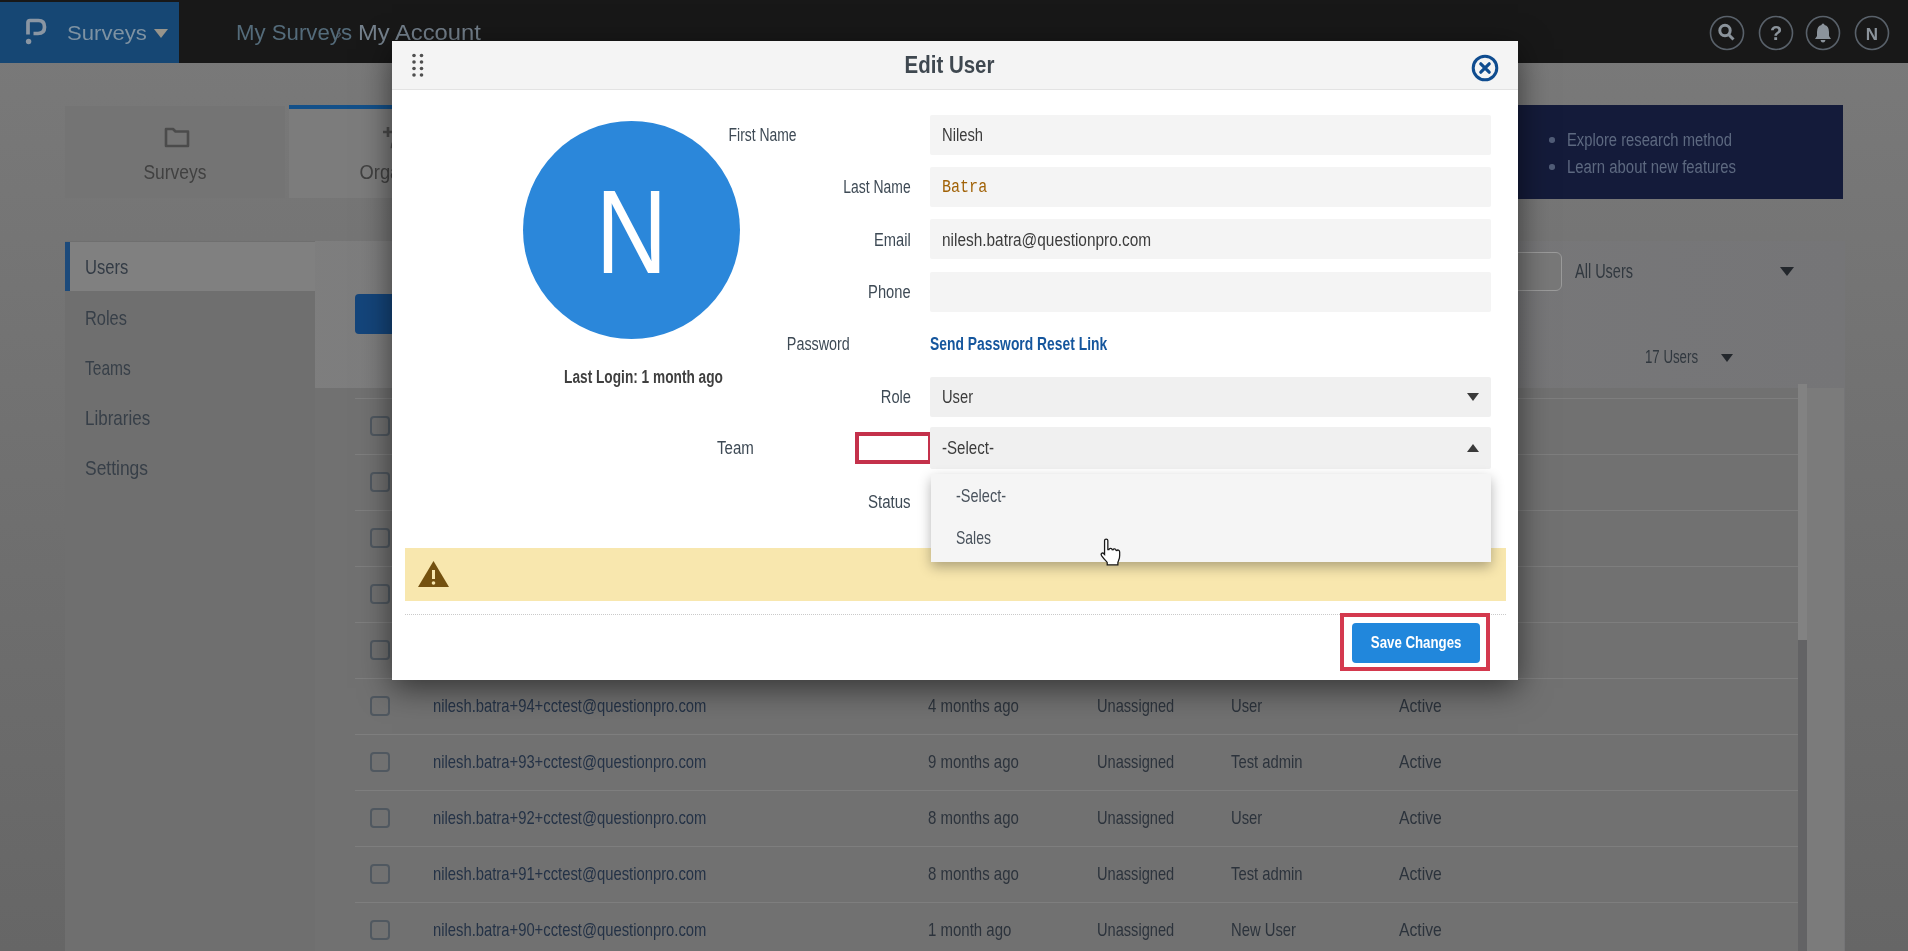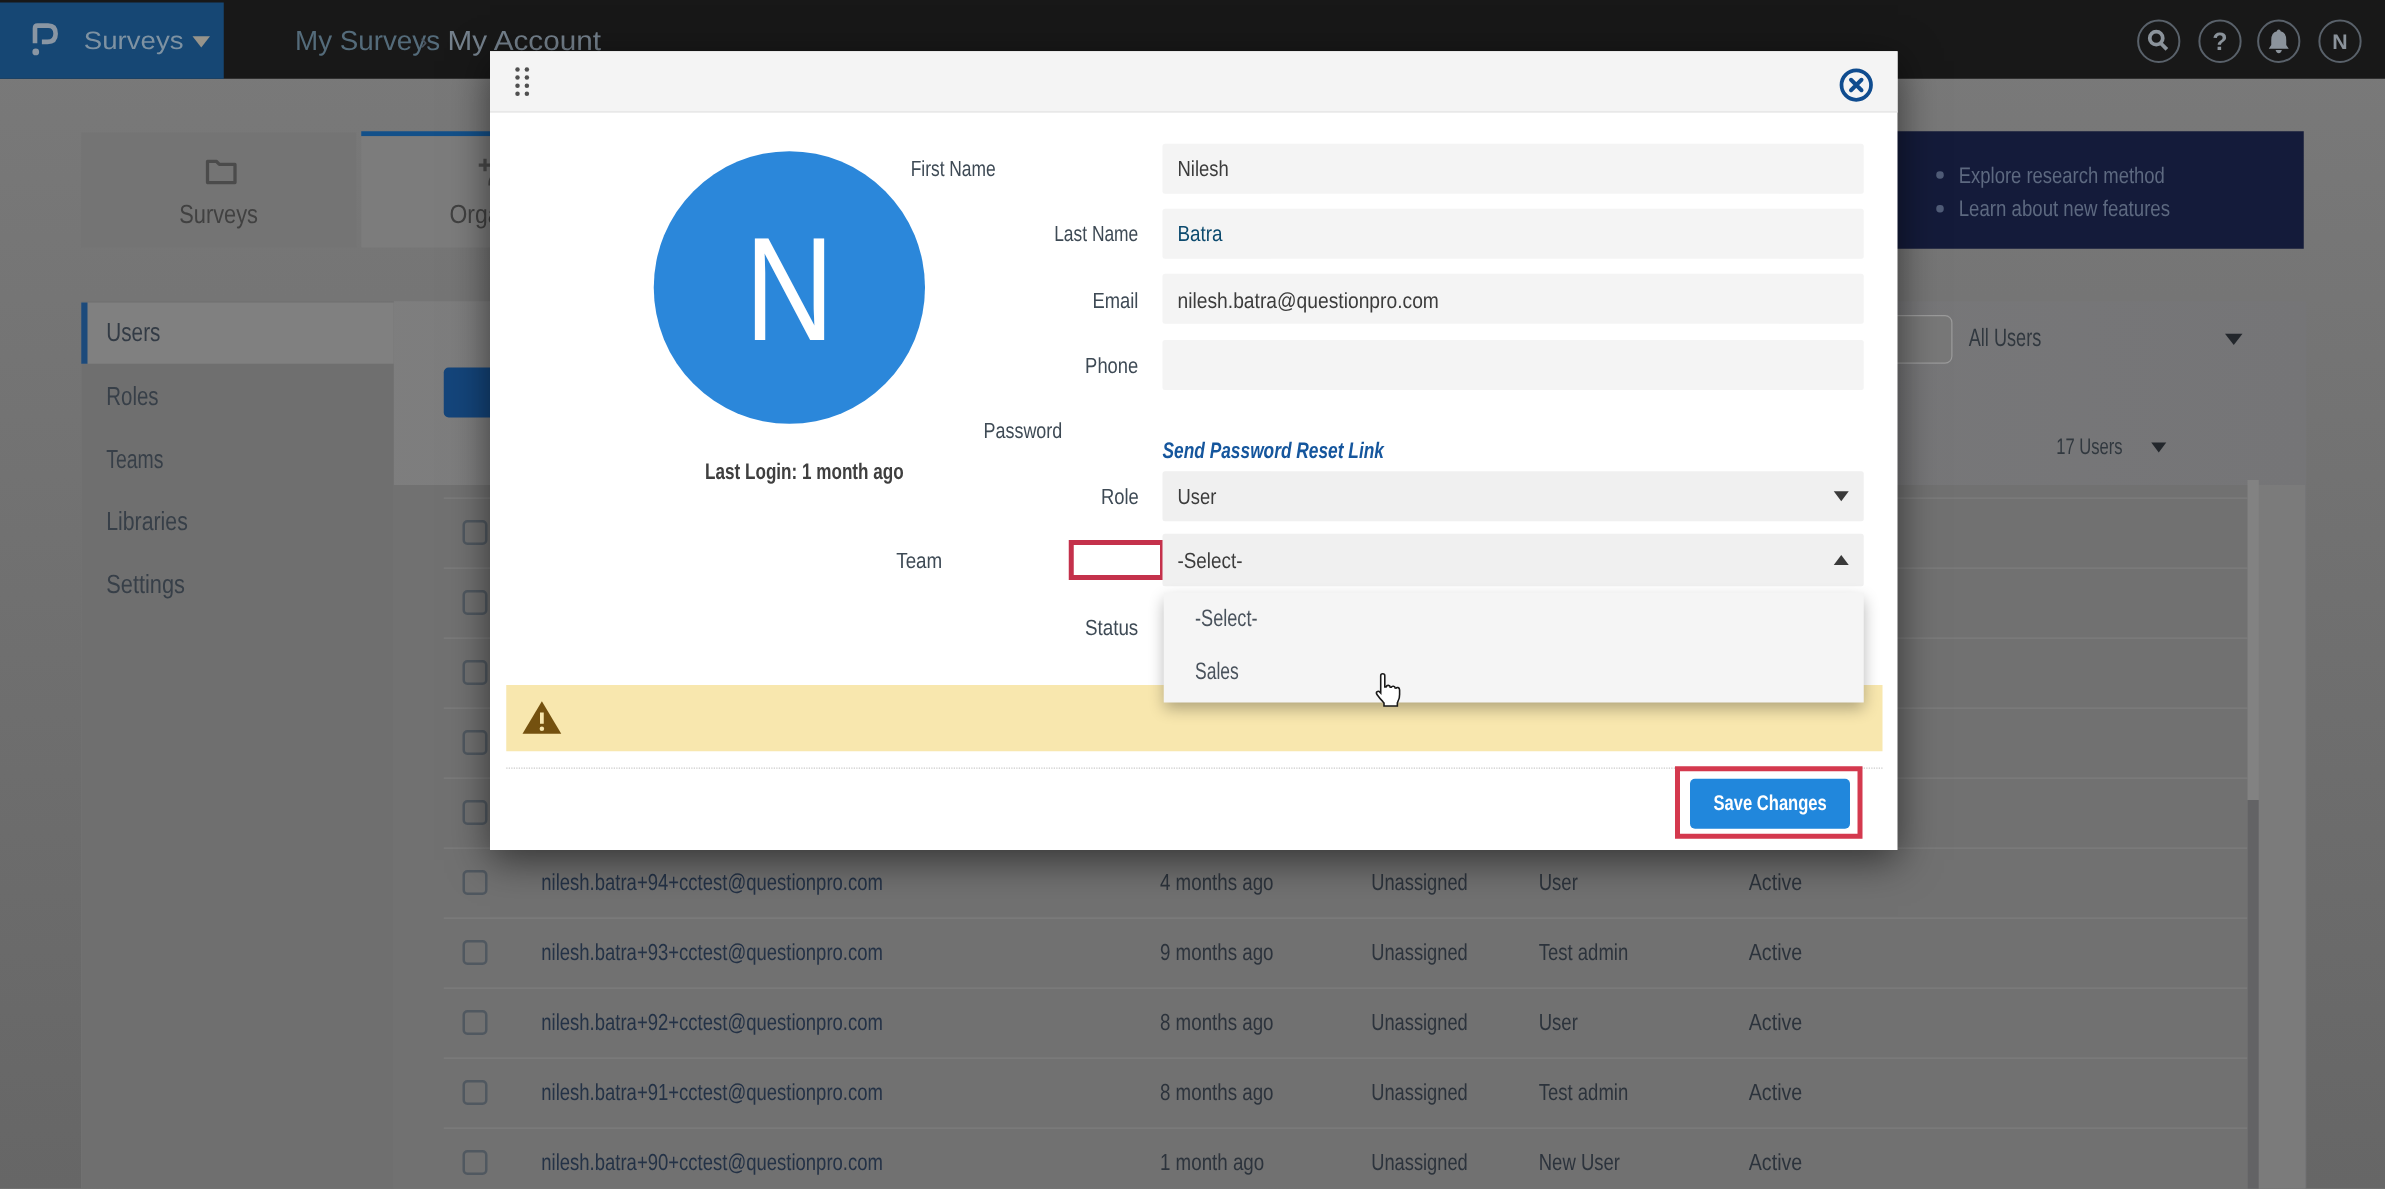--- a/index.html
+++ b/index.html
@@ -135,20 +135,21 @@
   <div class="abs" style="left:1231px;top:916.5px;height:26px;line-height:26px;font-size:18.5px;color:#2C333C;"><span class="t" style="transform:scaleX(0.80);">New User</span></div>
   <div class="abs" style="left:1399px;top:916.5px;height:26px;line-height:26px;font-size:18.5px;color:#2C333C;"><span class="t" style="transform:scaleX(0.85);">Active</span></div>
   </div>
 
   <div class="abs" style="left:1798px;top:384px;width:9px;height:567px;background:#828282;"></div>
   <div class="abs" style="left:1798px;top:640px;width:9px;height:311px;background:#636365;"></div>
 </div>
 
 <div class="abs" style="left:392px;top:41px;width:1126px;height:639px;background:#FFFFFF;box-shadow:0 8px 30px rgba(0,0,0,0.55);">
   <div class="abs" style="left:0;top:0;width:1126px;height:48.5px;background:#F4F4F4;border-bottom:1px solid #E3E3E3;"></div>
+  <div class="abs" style="left:-6px;top:11px;width:1126px;height:27px;line-height:27px;text-align:center;font-size:23px;font-weight:bold;color:#3F4850;"><span class="tc" style="transform:scaleX(0.89);">Edit User</span></div>
 
   <svg class="abs" style="left:19px;top:12px;" width="14" height="25" viewBox="0 0 14 25">
     <g fill="#4F4F4F">
       <circle cx="3" cy="2.5" r="1.8"></circle>
         <circle cx="10.5" cy="2.5" r="1.8"></circle>
       <circle cx="3" cy="9" r="1.8"></circle>
         <circle cx="10.5" cy="9" r="1.8"></circle>
       <circle cx="3" cy="15.5" r="1.8"></circle>
         <circle cx="10.5" cy="15.5" r="1.8"></circle>
       <circle cx="3" cy="22" r="1.8"></circle>
@@ -172,26 +173,26 @@
   <div class="abs" style="left:319px;top:290px;width:200px;height:26px;line-height:26px;text-align:center;font-size:17.5px;color:#3E4A55;"><span class="tr" style="transform:scaleX(0.82);">Password</span></div>
   <div class="abs" style="left:319px;top:342.8px;width:200px;height:26px;line-height:26px;text-align:right;font-size:17.5px;color:#3E4A55;"><span class="tr" style="transform:scaleX(0.84);">Role</span></div>
   <div class="abs" style="left:319px;top:394px;width:200px;height:26px;line-height:26px;font-size:17.5px;color:#3E4A55;"><span class="tr" style="transform:scaleX(0.86);">Team</span></div>
   <div class="abs" style="left:319px;top:447.5px;width:200px;height:26px;line-height:26px;text-align:right;font-size:17.5px;color:#3E4A55;"><span class="tr" style="transform:scaleX(0.86);">Status</span></div>
 
   <div class="abs" style="left:463px;top:391px;width:77px;height:32px;border:4px solid #C4314B;"></div>
 
   <div class="abs" style="left:538px;top:74px;width:561px;height:40px;background:#F4F4F4;border-radius:2px;"></div>
   <div class="abs" style="left:550px;top:81px;height:26px;line-height:26px;font-size:17.5px;color:#3C3C3C;"><span class="t" style="transform:scaleX(0.843);">Nilesh</span></div>
   <div class="abs" style="left:538px;top:125.5px;width:561px;height:40px;background:#F4F4F4;border-radius:2px;"></div>
-  <div class="abs" style="left:550px;top:132.5px;height:26px;line-height:26px;font-size:17.5px;color:#0c4a6e;"><span class="t" style="transform:scaleX(0.86);">Batra</span></div>
+  <div class="abs" style="left:550px;top:132.5px;height:26px;line-height:26px;font-size:17.5px;color:#a16207;font-family:Liberation Mono, monospace;"><span class="t" style="transform:scaleX(0.86);">Batra</span></div>
   <div class="abs" style="left:538px;top:178px;width:561px;height:40px;background:#F4F4F4;border-radius:2px;"></div>
   <div class="abs" style="left:550px;top:185.5px;height:26px;line-height:26px;font-size:17.5px;color:#3C3C3C;"><span class="t" style="transform:scaleX(0.88);">nilesh.batra@questionpro.com</span></div>
   <div class="abs" style="left:538px;top:231px;width:561px;height:40px;background:#F4F4F4;border-radius:2px;"></div>
 
-  <div class="abs" style="left:538px;top:306px;height:26px;line-height:26px;font-size:18px;font-weight:bold;color:#15569D;font-style:italic;"><span class="t" style="transform:scaleX(0.77);">Send Password Reset Link</span></div>
+  <div class="abs" style="left:538px;top:290px;height:26px;line-height:26px;font-size:18px;font-weight:bold;color:#15569D;"><span class="t" style="transform:scaleX(0.77);">Send Password Reset Link</span></div>
 
   <div class="abs" style="left:538px;top:335.6px;width:561px;height:40.5px;background:#F0F0F0;border-radius:2px;"></div>
   <div class="abs" style="left:550px;top:342.8px;height:26px;line-height:26px;font-size:17.5px;color:#3C3C3C;"><span class="t" style="transform:scaleX(0.84);">User</span></div>
   <div class="abs" style="left:1075px;top:352px;width:0;height:0;border-left:6.5px solid transparent;border-right:6.5px solid transparent;border-top:8px solid #3A3A3A;"></div>
 
   <div class="abs" style="left:538px;top:386px;width:561px;height:42px;background:#F0F0F0;border-radius:2px;"></div>
   <div class="abs" style="left:550px;top:394px;height:26px;line-height:26px;font-size:17.5px;color:#3C3C3C;"><span class="t" style="transform:scaleX(0.862);">-Select-</span></div>
   <div class="abs" style="left:1075px;top:402.5px;width:0;height:0;border-left:6.5px solid transparent;border-right:6.5px solid transparent;border-bottom:8px solid #3A3A3A;"></div>
 
   <div class="abs" style="left:13px;top:506.5px;width:1101px;height:53.5px;background:#F8E7AE;"></div>

